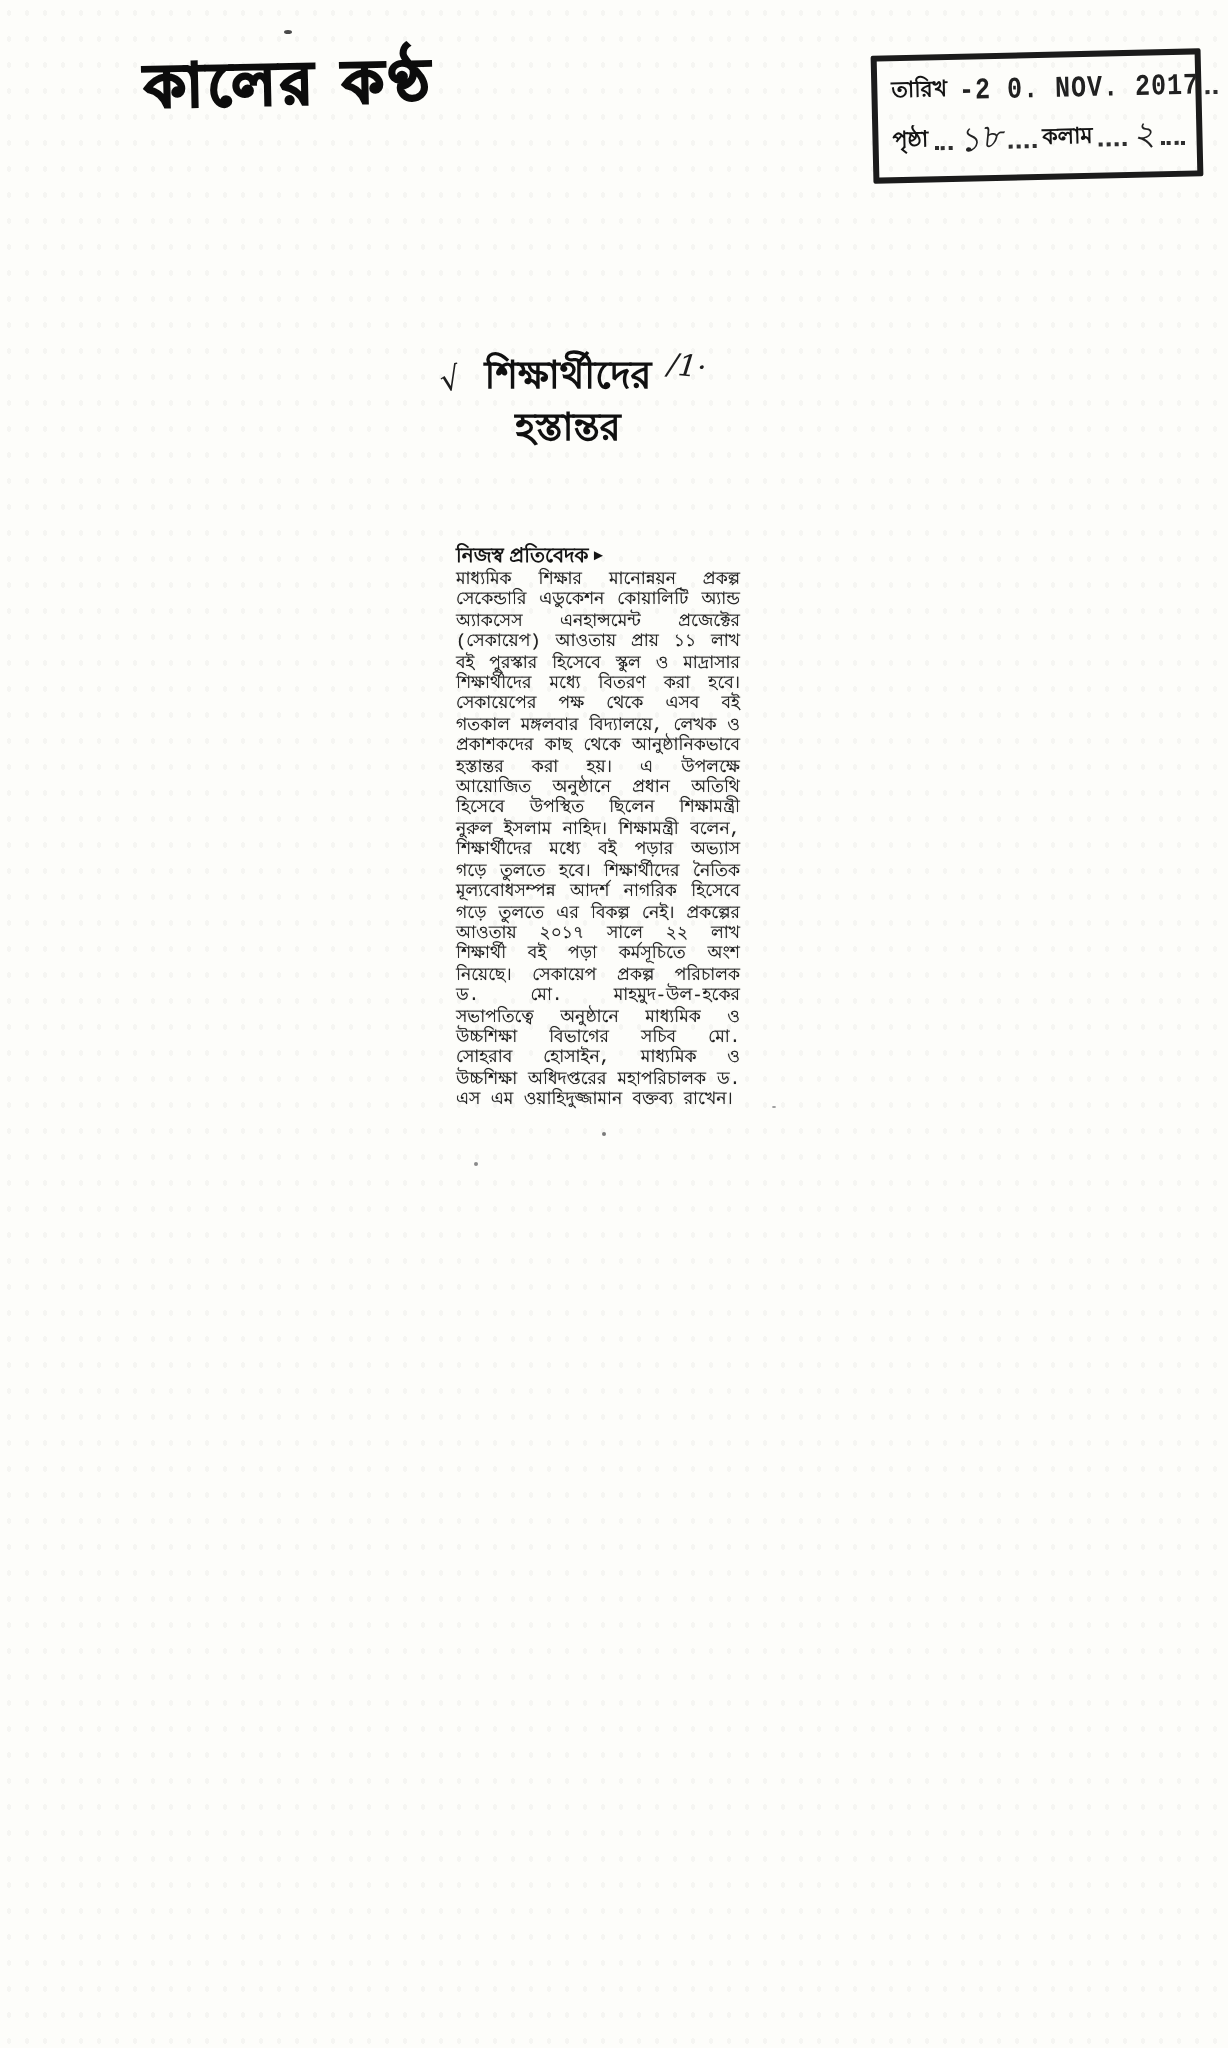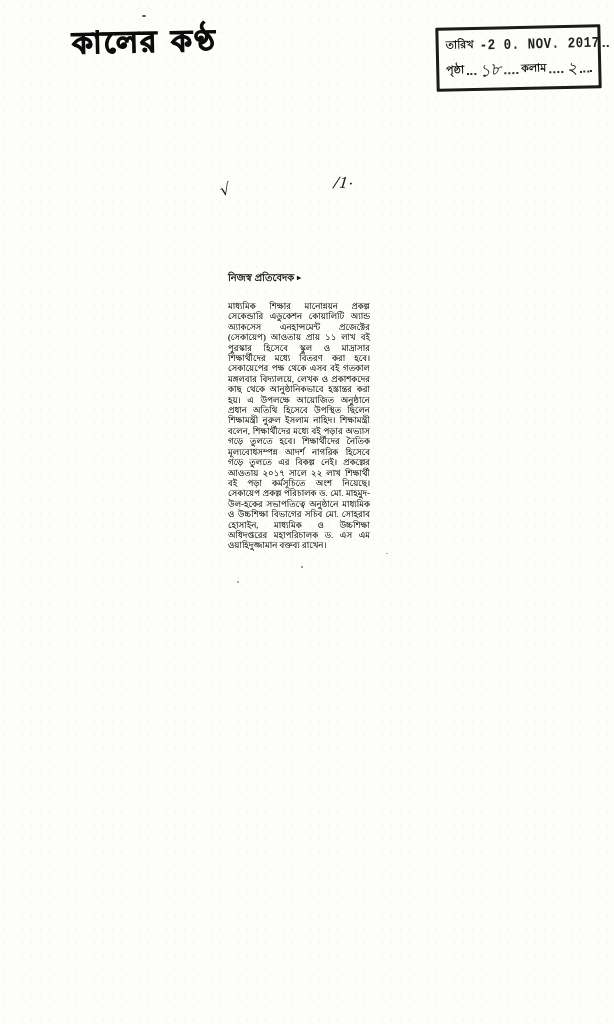--- a/index.html
+++ b/index.html
@@ -50,22 +50,21 @@
   .mark-left{left:220px;top:180px;font-size:16px;transform:rotate(-12deg);}
   .mark-right{left:334px;top:174px;font-size:15px;transform:rotate(6deg);}
   
   .byline{position:absolute;left:228px;top:270px;font-size:10px;font-weight:bold;color:#151515;}
   .byline .byline-arrow{font-size:8px;position:relative;top:-1px;}
   
   .body-text{
     position:absolute;left:228px;top:285px;width:142px;
     font-size:8.6px;line-height:10.4px;text-align:justify;color:#212121;
     text-shadow:0 0 0.35px rgba(25,25,25,0.65);
-    font-family:Liberation Serif, serif;
-    margin-top:16px;
+    font-family:Liberation Mono, monospace;
   }
   
   .speck{position:absolute;border-radius:50%;}
   .s1{left:142px;top:15px;width:4px;height:2px;background:#4a4a4a;}
   .s2{left:301px;top:566px;width:2px;height:2px;background:#7a7a7a;}
   .s3{left:237px;top:581px;width:2px;height:2px;background:#8a8a8a;}
   .s4{left:386px;top:553px;width:2px;height:1px;background:#9a9a9a;}
 </style>
 </head>
 <body>
@@ -91,20 +90,22 @@
       <span class="leader md"></span>
       <span class="hand">২</span>
       <span class="leader grow"></span>
     </div>
   </div>
 
   <span class="mark mark-left">√</span>
   <span class="mark mark-right">∕1·</span>
 
   <div class="headline">
+    <div>শিক্ষার্থীদের</div>
+    <div>হস্তান্তর</div>
   </div>
 
   <div class="byline">
     <span>নিজস্ব প্রতিবেদক</span>
     <span class="byline-arrow">▸</span>
   </div>
 
   <div class="body-text">মাধ্যমিক শিক্ষার মানোন্নয়ন প্রকল্প সেকেন্ডারি এডুকেশন কোয়ালিটি অ্যান্ড অ্যাকসেস এনহান্সমেন্ট প্রজেক্টের (সেকায়েপ) আওতায় প্রায় ১১ লাখ বই পুরস্কার হিসেবে স্কুল ও মাদ্রাসার শিক্ষার্থীদের মধ্যে বিতরণ করা হবে। সেকায়েপের পক্ষ থেকে এসব বই গতকাল মঙ্গলবার বিদ্যালয়ে, লেখক ও প্রকাশকদের কাছ থেকে আনুষ্ঠানিকভাবে হস্তান্তর করা হয়। এ উপলক্ষে আয়োজিত অনুষ্ঠানে প্রধান অতিথি হিসেবে উপস্থিত ছিলেন শিক্ষামন্ত্রী নুরুল ইসলাম নাহিদ। শিক্ষামন্ত্রী বলেন, শিক্ষার্থীদের মধ্যে বই পড়ার অভ্যাস গড়ে তুলতে হবে। শিক্ষার্থীদের নৈতিক মূল্যবোধসম্পন্ন আদর্শ নাগরিক হিসেবে গড়ে তুলতে এর বিকল্প নেই। প্রকল্পের আওতায় ২০১৭ সালে ২২ লাখ শিক্ষার্থী বই পড়া কর্মসূচিতে অংশ নিয়েছে। সেকায়েপ প্রকল্প পরিচালক ড. মো. মাহমুদ-উল-হকের সভাপতিত্বে অনুষ্ঠানে মাধ্যমিক ও উচ্চশিক্ষা বিভাগের সচিব মো. সোহরাব হোসাইন, মাধ্যমিক ও উচ্চশিক্ষা অধিদপ্তরের মহাপরিচালক ড. এস এম ওয়াহিদুজ্জামান বক্তব্য রাখেন।</div>
 
   <div class="speck s2"></div>

